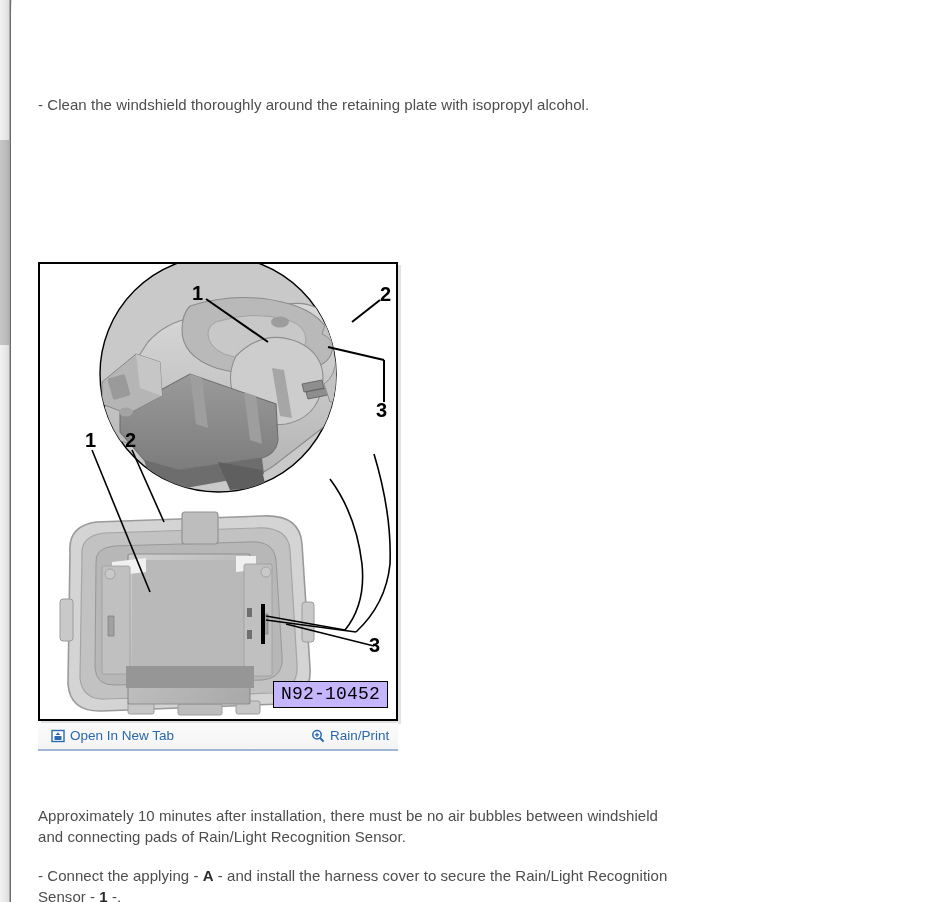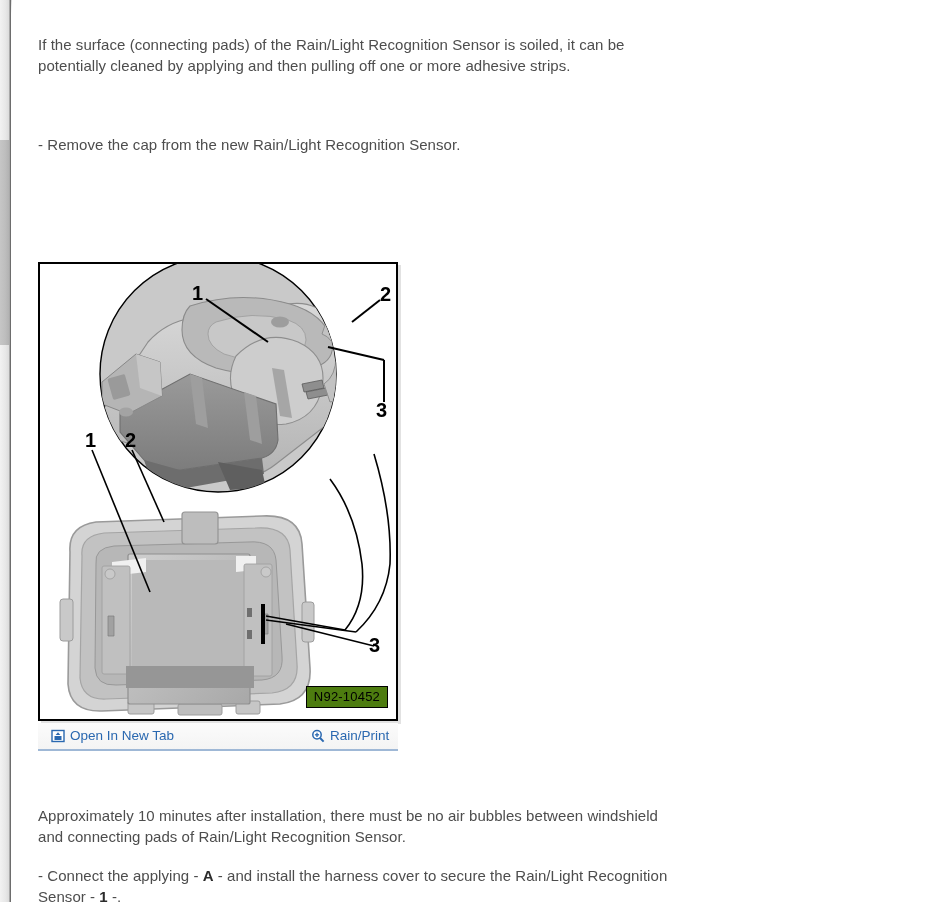--- a/index.html
+++ b/index.html
@@ -123,24 +123,24 @@
   #open-new-tab { position: absolute; left: 13px; }
   #zoom-print   { position: absolute; left: 273px; }
   .tb-ico { display: inline-block; width: 14px; height: 14px; line-height: 0; }
   .tb-label { line-height: 1; }
 
   .fig-caption-box {
     position: absolute;
     right: 8px;
     bottom: 11px;
     border: 1.5px solid #000;
-    background: #4d7c0f;
+    background: #c4b5fd;
     padding: 2px 7px 3px 7px;
-    font-family: Liberation Sans, sans-serif;
-    font-size: 13px;
+    font-family: Liberation Mono, monospace;
+    font-size: 18px;
     color: #000;
     letter-spacing: 0.2px;
   }
   .callout {
     position: absolute;
     font-family: "Liberation Sans", sans-serif;
     font-weight: bold;
     font-size: 20px;
     color: #000;
     line-height: 1;
@@ -151,24 +151,23 @@
 
 <div class="top-shade"></div>
 
 <div class="scrollbar-track">
   <div class="scrollbar-thumb"></div>
 </div>
 <div class="frame-edge"></div>
 
 <div class="content">
 
-  <p class="para" id="para-intro">If the surface (connecting pads) of the Rain/Light Recognition Sensor is soiled, it can be potentially cleaned by applying and then pulling off one or more adhesive strips.</p>
-
-
-  <p class="para" id="para-step-2">-  Remove the cap from the new Rain/Light Recognition Sensor.</p>
+
+  <p class="para" id="para-step-1">-  Clean the windshield thoroughly around the retaining plate with isopropyl alcohol.</p>
+
 
 
   <div class="figure">
 
     <div class="figure-frame">
       <svg class="figure-svg" viewBox="0 0 356 455" xmlns="http://www.w3.org/2000/svg">
         <defs>
           <linearGradient id="gBody" x1="0" y1="0" x2="0" y2="1">
             <stop offset="0" stop-color="#d8d8d8"></stop>
             <stop offset="1" stop-color="#b4b4b4"></stop>

